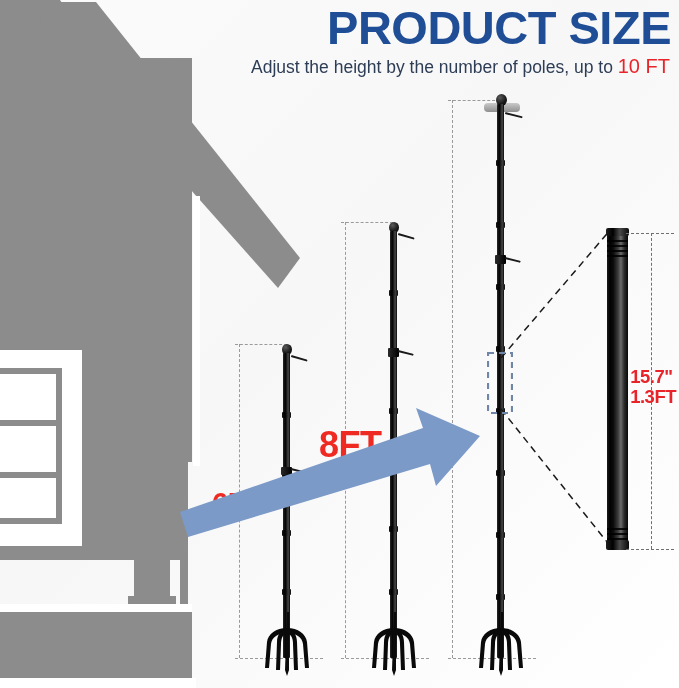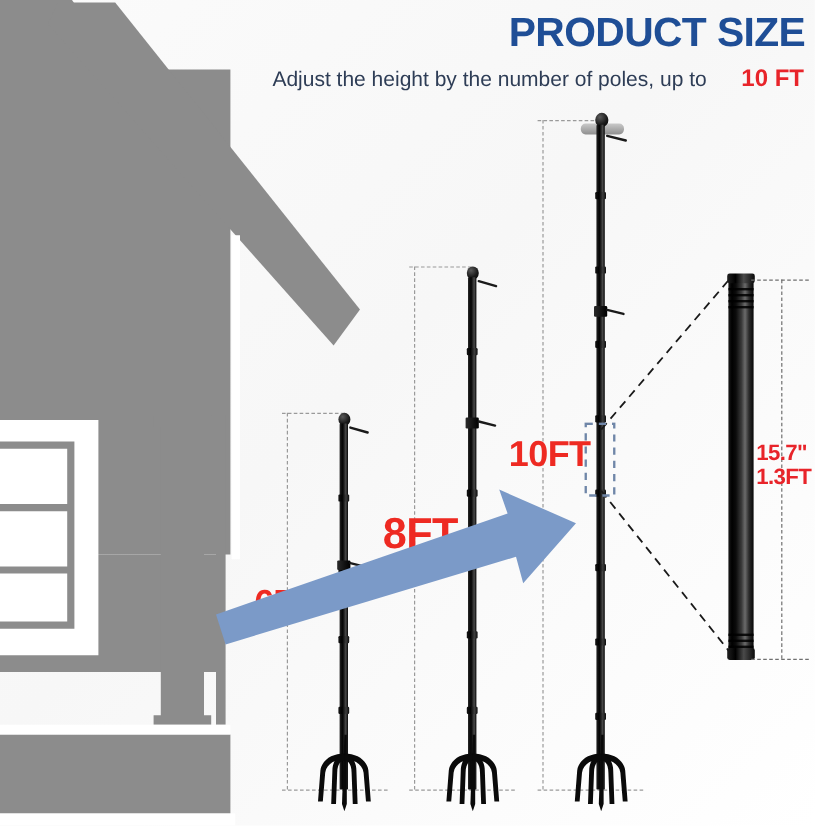--- a/index.html
+++ b/index.html
@@ -17,37 +17,36 @@
   }
   .abs{position:absolute;}
 
   
   #header{
     position:absolute; left:0; top:0; width:679px; height:88px;
     text-align:right;
   }
   #title{
     position:absolute; right:8px; top:4px;
-    font-size:34px; line-height:47px;
+    font-size:47px; line-height:47px;
     font-weight:bold;
     letter-spacing:-0.5px;
     color:#1f4e96;
     white-space:nowrap;
   }
   #subtitle{
     position:absolute; right:9px; top:57px;
     font-size:17.5px; line-height:19px;
     color:#2e3d56;
     white-space:nowrap;
   }
   #subtitle .hl{
     color:#e8242a;
-    font-weight:bold;
+    font-weight:normal;
     font-size:20px;
-    margin-left:24px;
   }
 
   
   .house{fill:#8c8c8c;}
 
   
   .poleShaft{
     position:absolute;
     background:linear-gradient(90deg,
       #2b2b2b 0%, #111111 18%, #050505 38%,
@@ -257,21 +256,20 @@
     <div class="bracket" style="left:495px;top:255px;width:11px;height:9px;"></div>
     <div class="hookArm" style="left:505px;top:257px;width:16px;height:2px;transform:rotate(14deg);"></div>
     <svg class="abs" style="left:470px;top:612px;" width="62" height="64" viewBox="0 0 62 64">
       <path d="M31 0 L33 0 L33 58 L31 64 L29 58 Z" fill="#0a0a0a"></path>
       <path d="M31 16 C 20 16, 12 22, 11 30 L 9 56 L 13 56 L 15 32 C 16 25, 22 21, 31 21 Z" fill="#0a0a0a"></path>
       <path d="M31 16 C 42 16, 50 22, 51 30 L 53 56 L 49 56 L 47 32 C 46 25, 40 21, 31 21 Z" fill="#0a0a0a"></path>
       <path d="M31 17 C 25 17, 21 23, 21 30 L 20 58 L 24 58 L 25 32 C 25 26, 27 22, 31 22 Z" fill="#0a0a0a"></path>
       <path d="M31 17 C 37 17, 41 23, 41 30 L 42 58 L 38 58 L 37 32 C 37 26, 35 22, 31 22 Z" fill="#0a0a0a"></path>
     </svg>
   </div>
-  <div class="ftLabel" id="lbl10" style="left:424px;top:362px;">10FT</div>
 
   <svg id="arrow" width="340" height="140" viewBox="0 0 340 140">
     <path d="M 0 112 L 243 28 L 236 8 L 300 36 L 256 86 L 250 64 L 8 137 Z" fill="#7b9ac8"></path>
   </svg>
 
   <svg class="abs" style="left:495px;top:225px;" width="140" height="330" viewBox="0 0 140 330">
     <line x1="6" y1="133" x2="116" y2="4" stroke="#1a1a1a" stroke-width="1.5" stroke-dasharray="7 5"></line>
     <line x1="6" y1="184" x2="116" y2="322" stroke="#1a1a1a" stroke-width="1.5" stroke-dasharray="7 5"></line>
   </svg>
 

